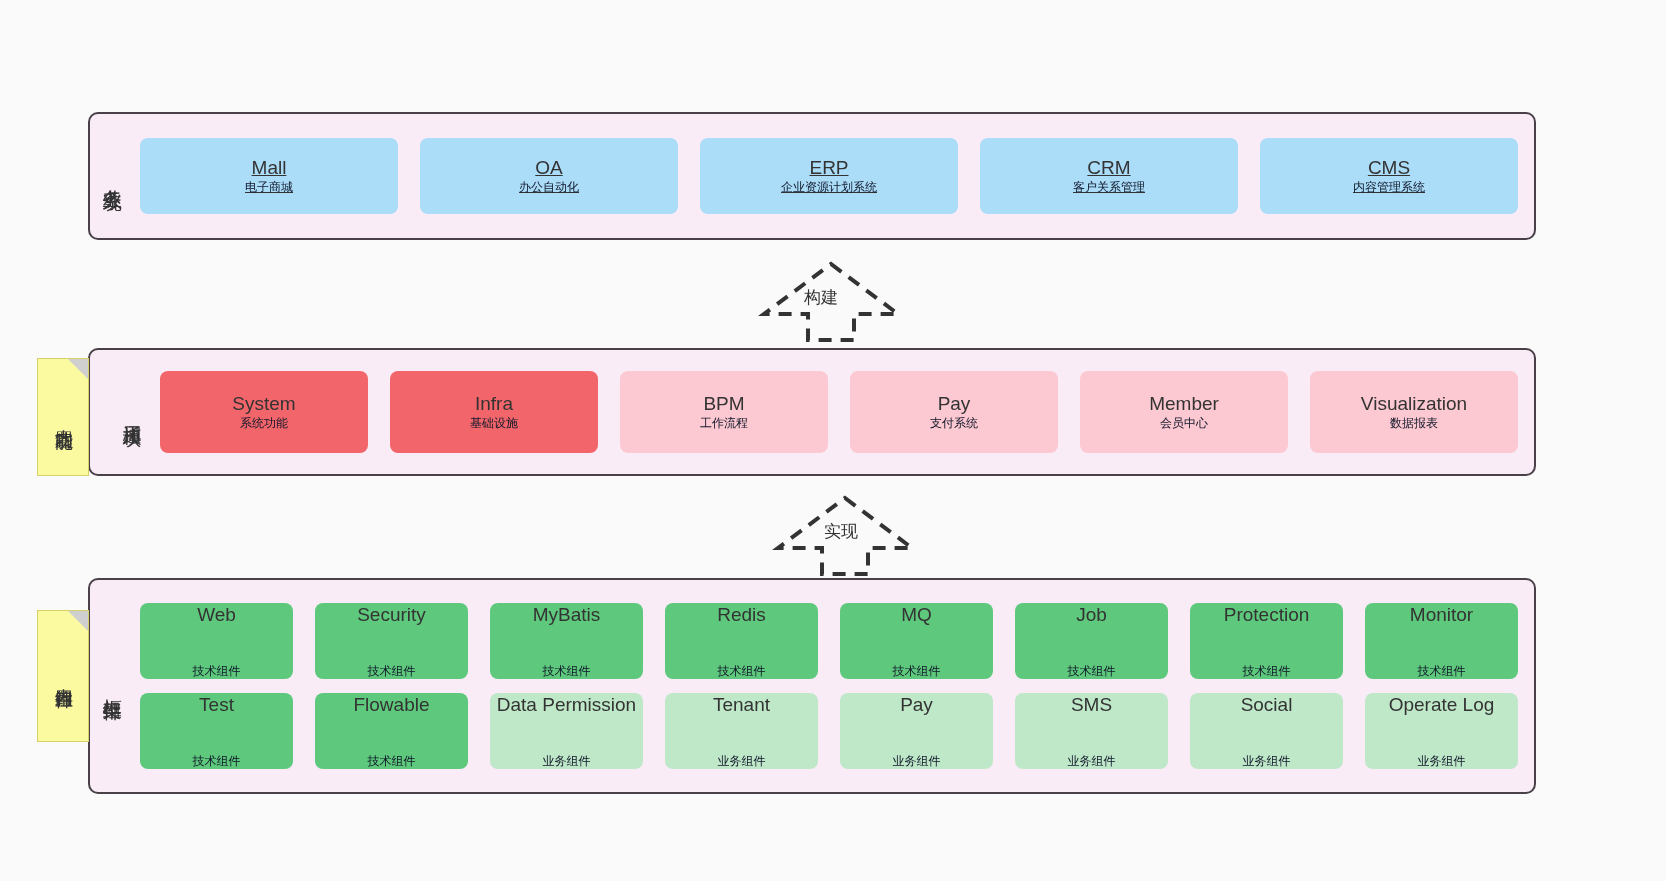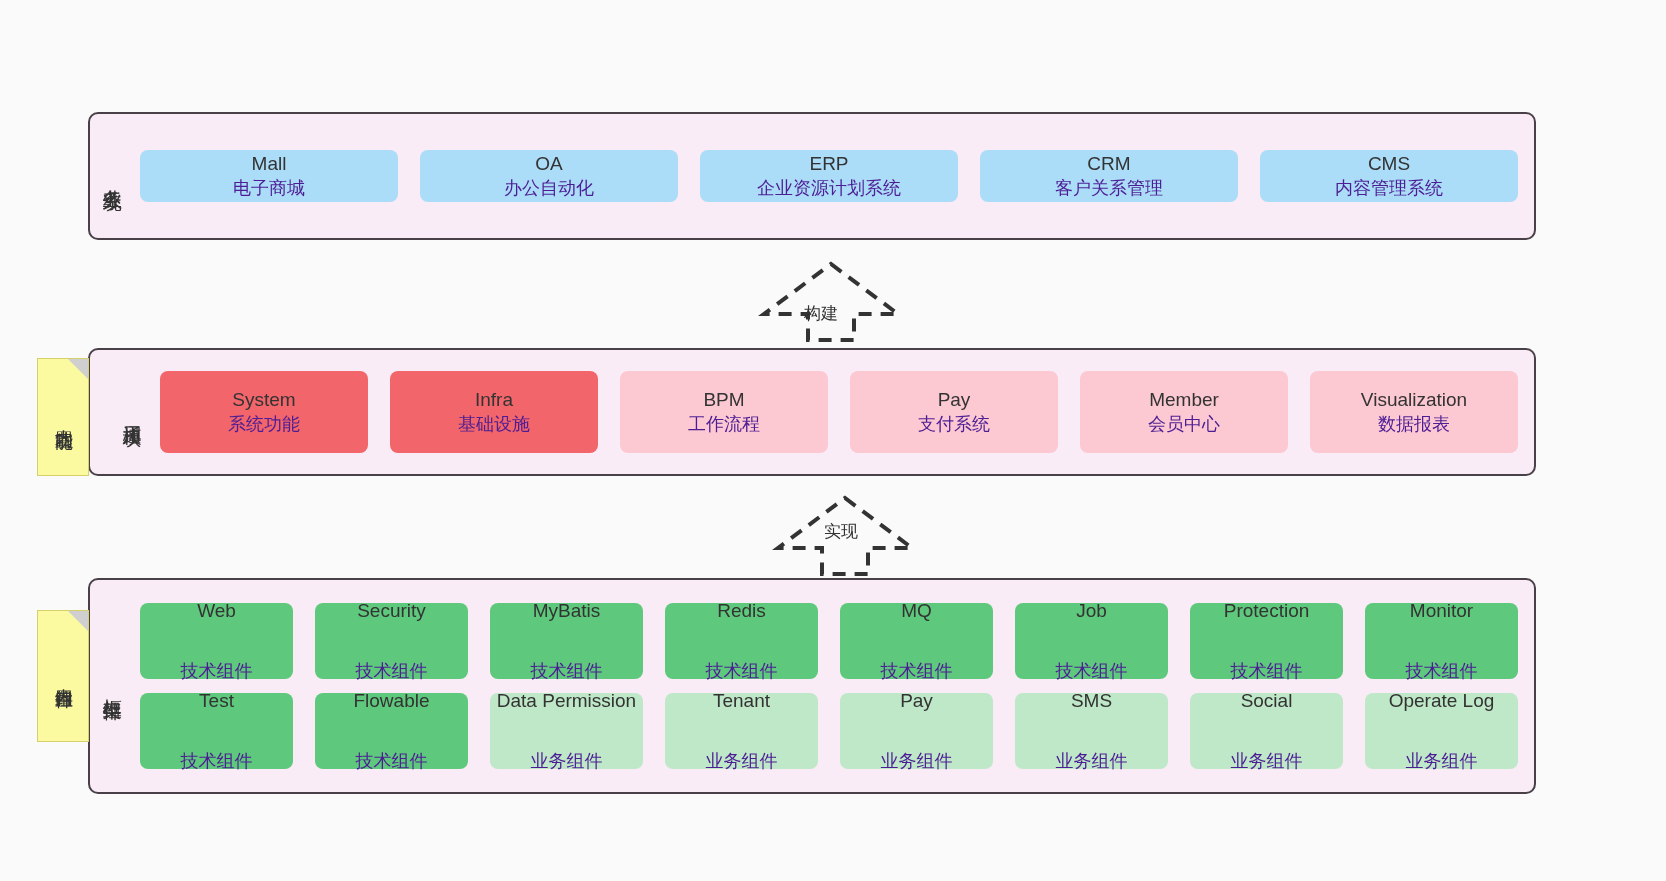--- a/index.html
+++ b/index.html
@@ -75,25 +75,25 @@
     text-align: center;
     padding: 4px 6px;
     box-sizing: border-box;
     line-height: 1.28;
   }
   .box .t-en {
     font-size: 19px;
     color: #333333;
   }
   .box .t-cn {
-    font-size: 18px;
-    color: #4c1d95;
-  }
-
-  .h-biz   { height: 52px; }
+    font-size: 12px;
+    color: #0f172a;
+  }
+
+  .h-biz   { height: 76px; text-decoration: underline; }
   .h-mod   { height: 82px; }
   .h-frame { height: 76px; gap: 37px; }
 
   .c-blue        { background: #abdcf8; }
   .c-red         { background: #f2656a; }
   .c-pink        { background: #fcc8d1; }
   .c-green       { background: #5ec97c; }
   .c-green-light { background: #bfe8c8; }
 
   
@@ -170,21 +170,21 @@
           <span class="t-cn">内容管理系统</span>
         </div>
       </div>
     </div>
   </div>
 
   <div class="arrow" style="left:758px; top:258px; width:146px; height:86px;">
     <svg width="146" height="86" viewBox="0 0 146 86" aria-hidden="true">
       <path d="M73 6 L140 56 L96 56 L96 82 L50 82 L50 56 L6 56 Z" fill="none" stroke="#333333" stroke-width="4" stroke-dasharray="13 9" stroke-linejoin="miter"></path>
     </svg>
-    <span class="arrow-label" style="left:46px; top:44px;">构建</span>
+    <span class="arrow-label" style="left:46px; top:28px;">构建</span>
   </div>
 
   <div class="layer" id="layer-common-modules" style="left:88px; top:348px; width:1448px; height:128px;padding-left:20px;">
     <div class="layer-title">通用模块</div>
     <div class="layer-body">
       <div class="row">
         <div class="box h-mod c-red">
           <span class="t-en">System</span>
           <span class="t-cn">系统功能</span>
         </div>

